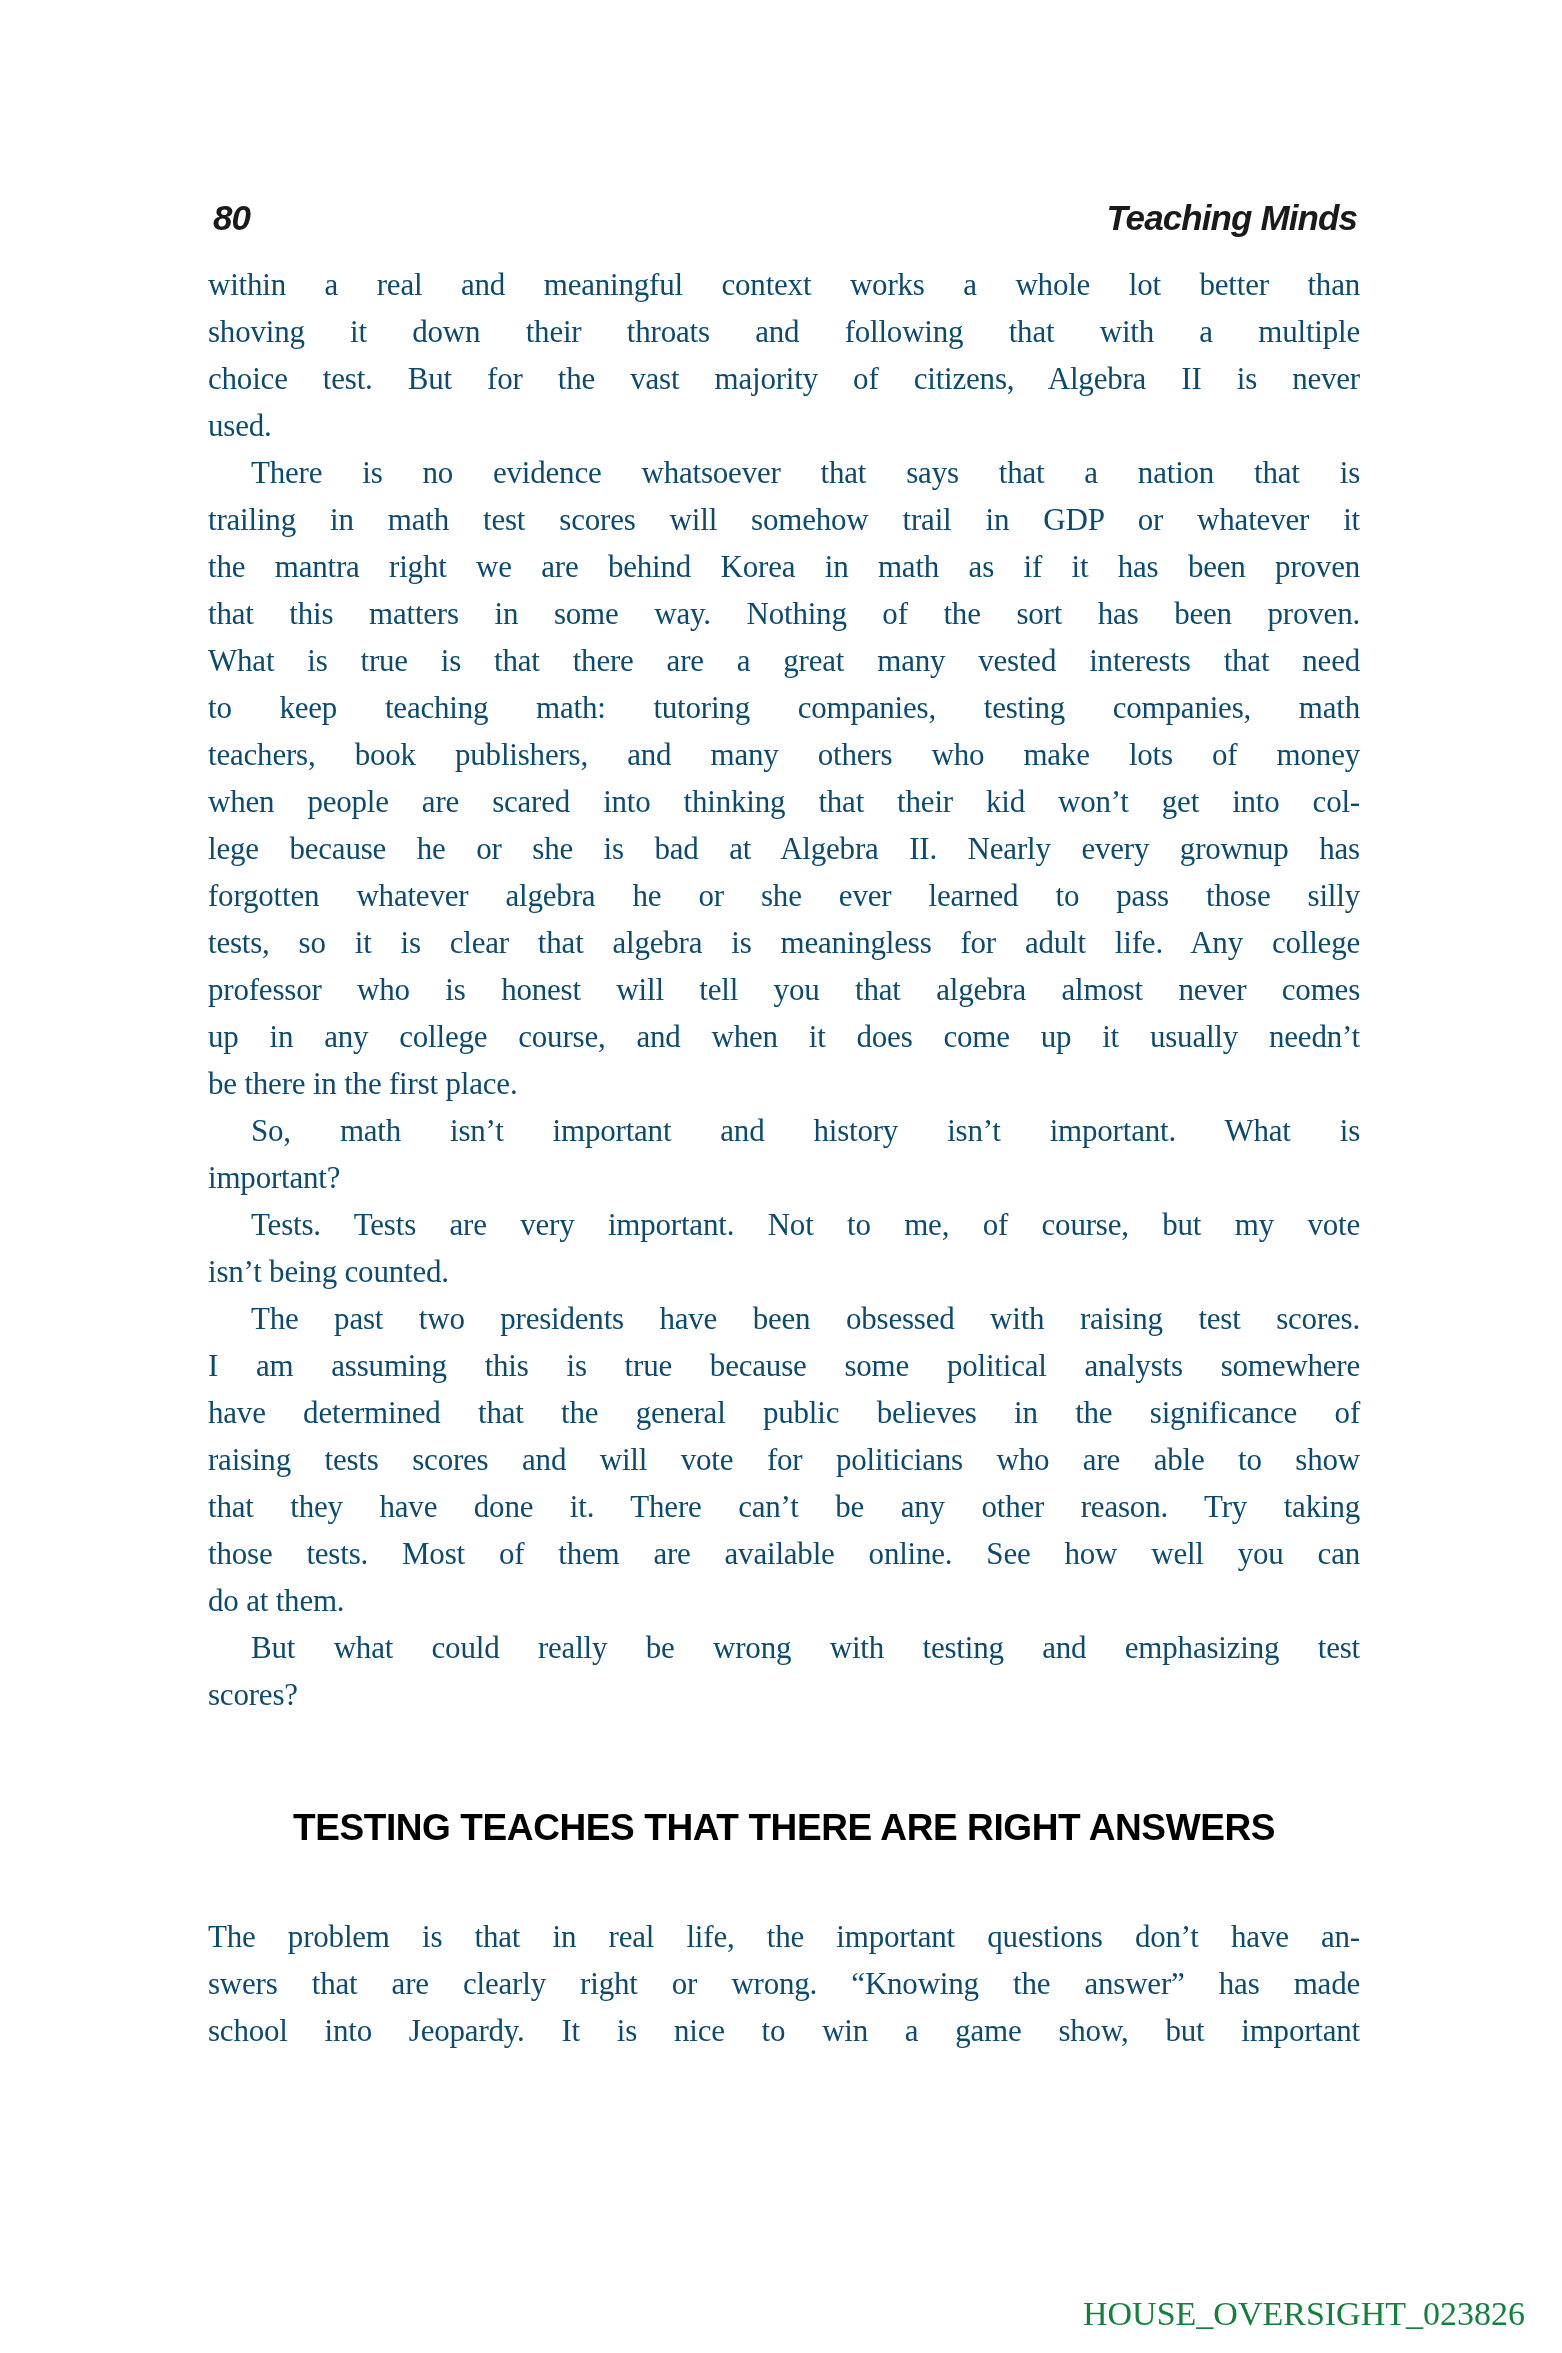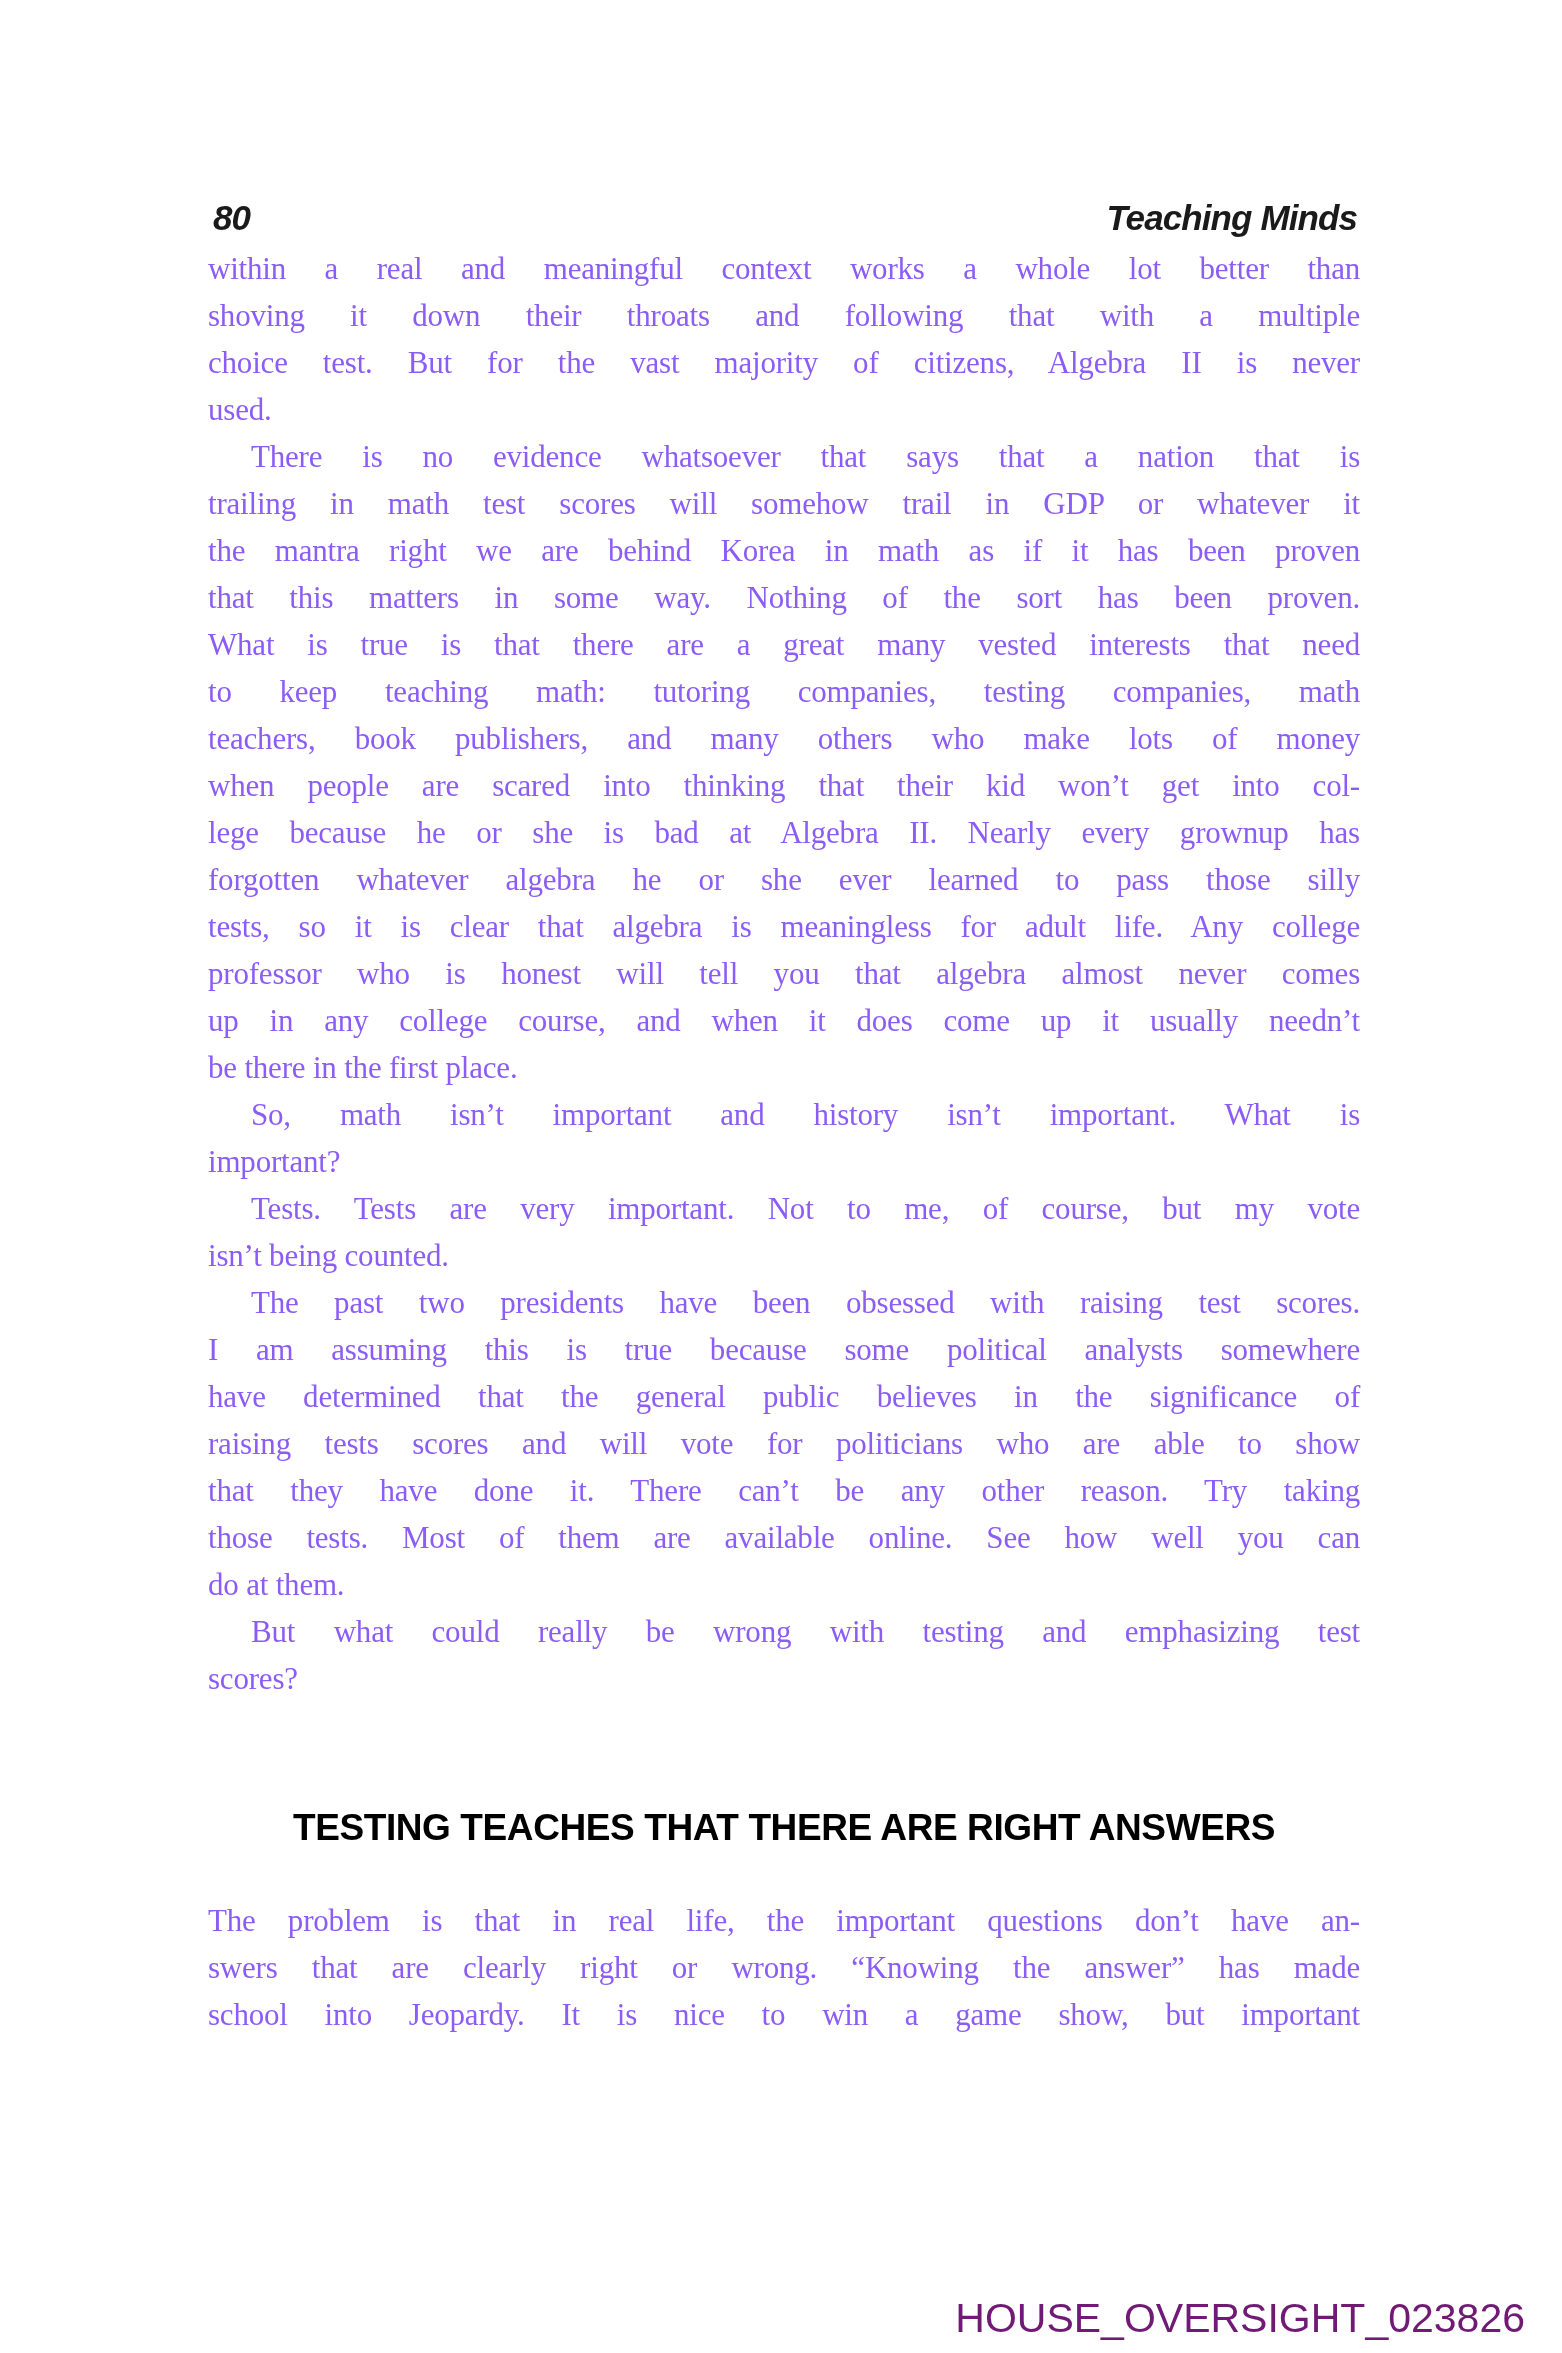--- a/index.html
+++ b/index.html
@@ -29,21 +29,22 @@
     margin-top: 28px;
   }
   .body-text {
     position: absolute;
     left: 208px;
     width: 1152px;
     font-family: "Liberation Serif", serif;
     font-size: 31px;
     line-height: 47px;
     letter-spacing: -0.2px;
-    color: #8b5cf6;
+    color: #0c4a6e;
+    margin-top: 16px;
   }
   #body-block-1 { top: 245px; }
   #body-block-2 { top: 1897px; }
   .line {
     text-align: justify;
     text-align-last: justify;
     height: 47px;
   }
   .line.indent { text-indent: 43px; }
   .line.endpara { text-align-last: left; }
@@ -57,23 +58,23 @@
     font-weight: bold;
     font-size: 37px;
     line-height: 47px;
     letter-spacing: -0.4px;
     color: #000000;
   }
   .bates {
     position: absolute;
     top: 2295px;
     right: 37px;
-    font-family: Liberation Sans, sans-serif;
-    font-size: 41px;
-    color: #701a75;
+    font-family: Liberation Serif, serif;
+    font-size: 34px;
+    color: #15803d;
   }
 </style>
 </head>
 <body>
 
 <div class="page">
 
   <div class="running-head">
     <span>80</span>
     <span>Teaching Minds</span>

